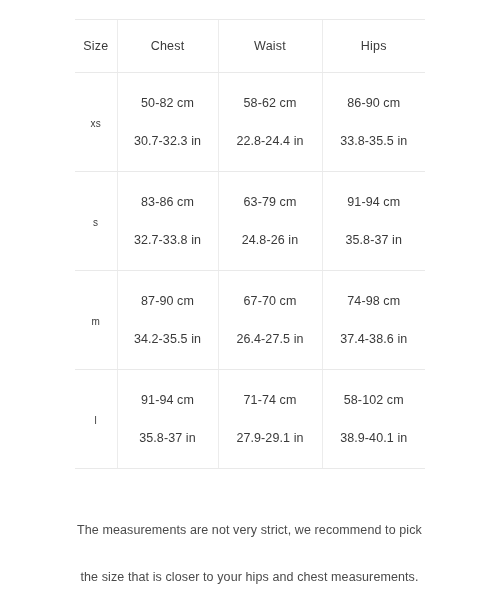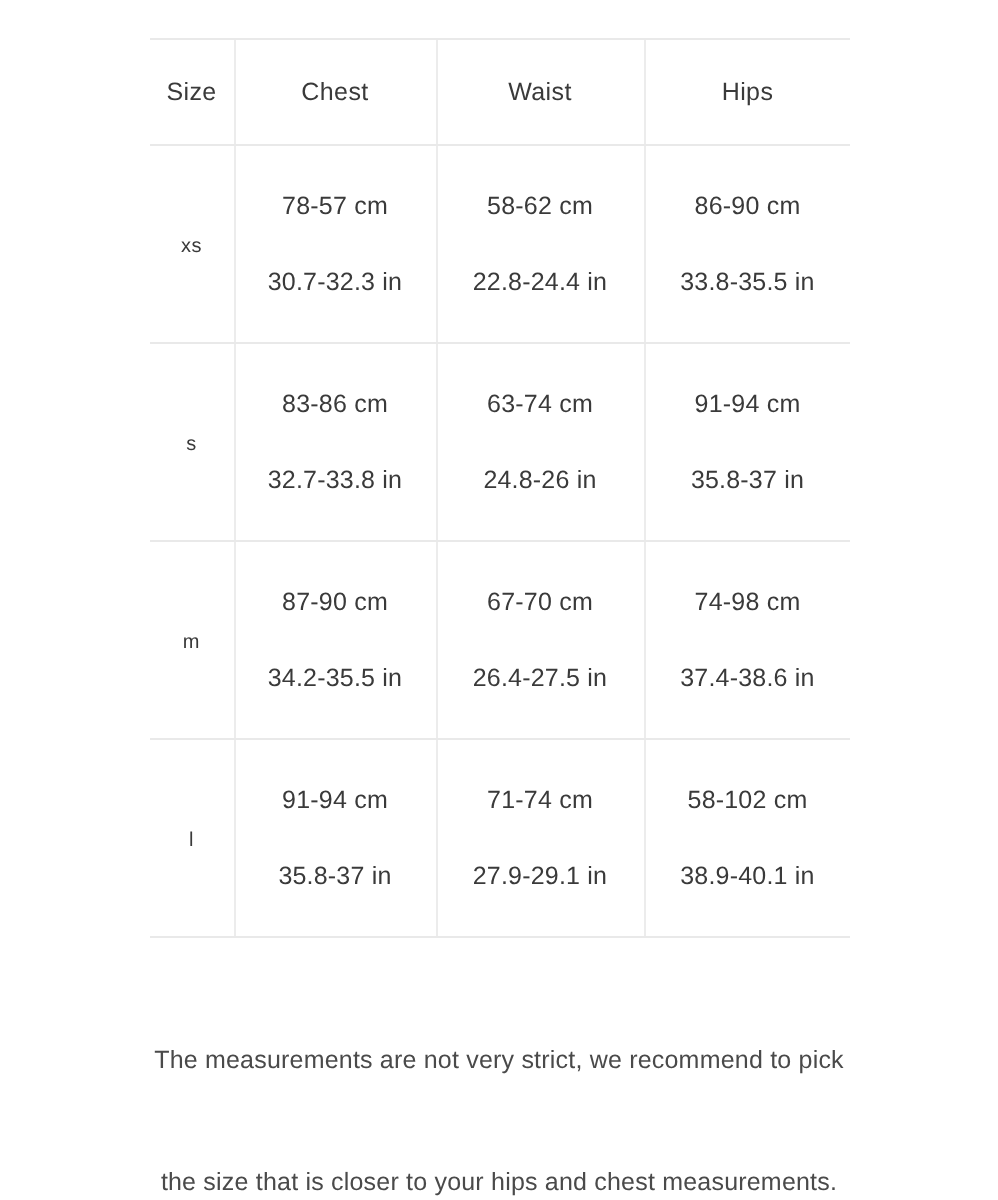--- a/index.html
+++ b/index.html
@@ -104,21 +104,21 @@
     width: 499px;
     text-align: center;
   }
   .note .line {
     font-size: 12.5px;
     color: #4a4a4a;
     line-height: 1;
     letter-spacing: 0.1px;
     white-space: nowrap;
   }
-  .note .line.l1 { margin-bottom: 48px; }
+  .note .line.l1 { margin-bottom: 34px; }
 </style>
 </head>
 <body>
 
 <div id="size-chart-page">
 
   <div class="table-wrap">
     <table class="size-table">
       <colgroup>
         <col class="c-size">
@@ -135,21 +135,21 @@
         </tr>
       </thead>
       <tbody>
 
         <tr>
           <td>
             <span class="size-label">xs</span>
           </td>
           <td class="sep">
             <div class="meas">
-              <span class="cm">78-57 cm</span>
+              <span class="cm">50-82 cm</span>
               <span class="in">30.7-32.3 in</span>
             </div>
           </td>
           <td class="sep">
             <div class="meas">
               <span class="cm">58-62 cm</span>
               <span class="in">22.8-24.4 in</span>
             </div>
           </td>
           <td class="sep">
@@ -165,21 +165,21 @@
             <span class="size-label">s</span>
           </td>
           <td class="sep">
             <div class="meas">
               <span class="cm">83-86 cm</span>
               <span class="in">32.7-33.8 in</span>
             </div>
           </td>
           <td class="sep">
             <div class="meas">
-              <span class="cm">63-74 cm</span>
+              <span class="cm">63-79 cm</span>
               <span class="in">24.8-26 in</span>
             </div>
           </td>
           <td class="sep">
             <div class="meas">
               <span class="cm">91-94 cm</span>
               <span class="in">35.8-37 in</span>
             </div>
           </td>
         </tr>

